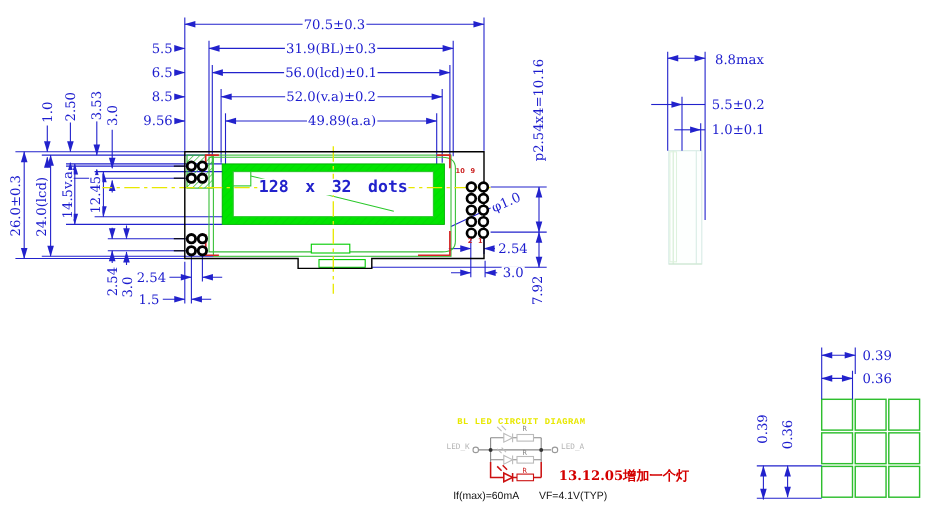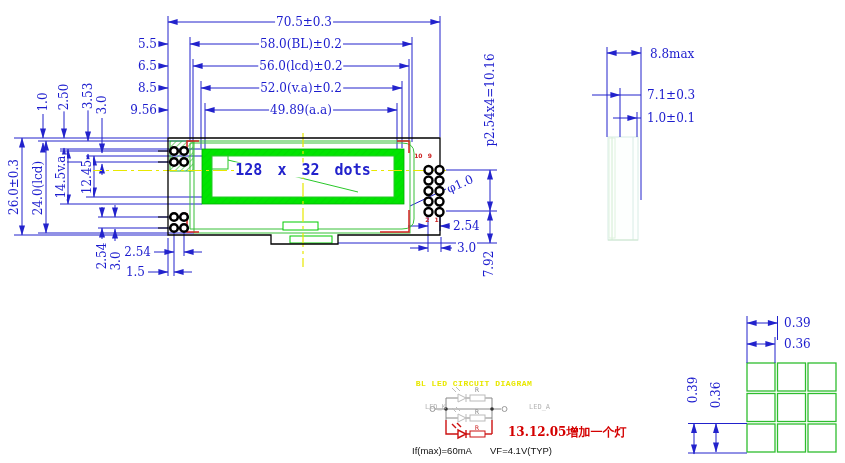--- a/index.html
+++ b/index.html
@@ -13,21 +13,21 @@
   .la{transform:translate(0,-50%);}
   .r90{transform:translate(-50%,-50%) rotate(-90deg);}
   .r24{transform:translate(-50%,-50%) rotate(-24deg);background:none;}
   .dots{font-family:"DejaVu Sans Mono",monospace;font-weight:bold;font-size:15px;
         word-spacing:6px;color:#2222cc;}
   .pinlab{font-family:"DejaVu Sans",sans-serif;font-weight:bold;font-size:6px;
           color:#cc2222;background:none;word-spacing:3px;}
   .cir-title{font-family:Liberation Mono, monospace;font-weight:bold;font-size:8px;
              color:#e8e800;background:none;letter-spacing:.5px;}
   .cir-term{font-family:"DejaVu Sans Mono",monospace;font-size:7px;
-            color:#b4b4b4;background:none;margin-left:19px;}
+            color:#b4b4b4;background:none;}
   .cir-r{font-family:"DejaVu Sans Mono",monospace;font-size:6.5px;color:#888;background:none;}
   .cir-r-red{color:#cc2222;}
   .note{font-family:"DejaVu Serif",serif;font-weight:bold;font-size:12px;
         color:#d40000;background:none;}
   .spec{font-family:Liberation Sans, sans-serif;font-size:9.5px;color:#111;background:none;}
 </style>
 </head>
 <body>
 
 <div id="canvas">
@@ -260,27 +260,27 @@
     </g>
     <circle cx="432.5" cy="409" r="2.5" stroke="#999" fill="#fff"></circle>
     <circle cx="504.5" cy="409" r="2.5" stroke="#999" fill="#fff"></circle>
     <circle cx="446" cy="409" r="1.8" fill="#333"></circle>
     <circle cx="492" cy="409" r="1.8" fill="#333"></circle>
   </g>
 </svg>
 
 <div class="tx" style="left:304px;top:22px">70.5±0.3</div>
 <div class="tx ra" style="left:158px;top:44px">5.5</div>
-<div class="tx" style="left:301px;top:44px">58.0(BL)±0.2</div>
+<div class="tx" style="left:301px;top:44px">31.9(BL)±0.3</div>
 <div class="tx ra" style="left:158px;top:66px">6.5</div>
-<div class="tx" style="left:301px;top:66px">56.0(lcd)±0.2</div>
+<div class="tx" style="left:301px;top:66px">56.0(lcd)±0.1</div>
 <div class="tx ra" style="left:158px;top:88px">8.5</div>
 <div class="tx" style="left:301px;top:88px">52.0(v.a)±0.2</div>
 <div class="tx ra" style="left:158px;top:110px">9.56</div>
-<div class="tx" style="left:301px;top:110px">49.89(a.a)</div>
+<div class="tx" style="left:311px;top:110px">49.89(a.a)</div>
 
 <div class="tx r90" style="left:14px;top:187px">26.0±0.3</div>
 <div class="tx r90" style="left:38px;top:188px">24.0(lcd)</div>
 <div class="tx r90" style="left:61px;top:177px">14.5v.a</div>
 <div class="tx r90" style="left:87px;top:177px">12.45</div>
 <div class="tx r90" style="left:43px;top:102px">1.0</div>
 <div class="tx r90" style="left:64px;top:97px">2.50</div>
 <div class="tx r90" style="left:88px;top:96px">3.53</div>
 <div class="tx r90" style="left:102px;top:105px">3.0</div>
 <div class="tx r90" style="left:102px;top:256px">2.54</div>
@@ -292,21 +292,21 @@
 <div class="tx r24" style="left:460px;top:184px">φ1.0</div>
 <div class="tx la" style="left:452px;top:226px">2.54</div>
 <div class="tx la" style="left:456px;top:248px">3.0</div>
 <div class="tx r90" style="left:489px;top:264px">7.92</div>
 
 <div class="tx dots" style="left:303px;top:170px">128 x 32 dots</div>
 <div class="tx pinlab" style="left:423px;top:156px">10 9</div>
 <div class="tx pinlab" style="left:432px;top:220px">2 1</div>
 
 <div class="tx la" style="left:649px;top:54px">8.8max</div>
-<div class="tx la" style="left:646px;top:95px">7.1±0.3</div>
+<div class="tx la" style="left:646px;top:95px">5.5±0.2</div>
 <div class="tx la" style="left:646px;top:118px">1.0±0.1</div>
 
 <div class="tx la" style="left:783px;top:323px">0.39</div>
 <div class="tx la" style="left:783px;top:344px">0.36</div>
 <div class="tx r90" style="left:693px;top:390px">0.39</div>
 <div class="tx r90" style="left:716px;top:395px">0.36</div>
 
 <div class="tx cir-title" style="left:474px;top:384px">BL LED CIRCUIT DIAGRAM</div>
 <div class="tx cir-term ra" style="left:428px;top:407px">LED_K</div>
 <div class="tx cir-term la" style="left:509px;top:407px">LED_A</div>

